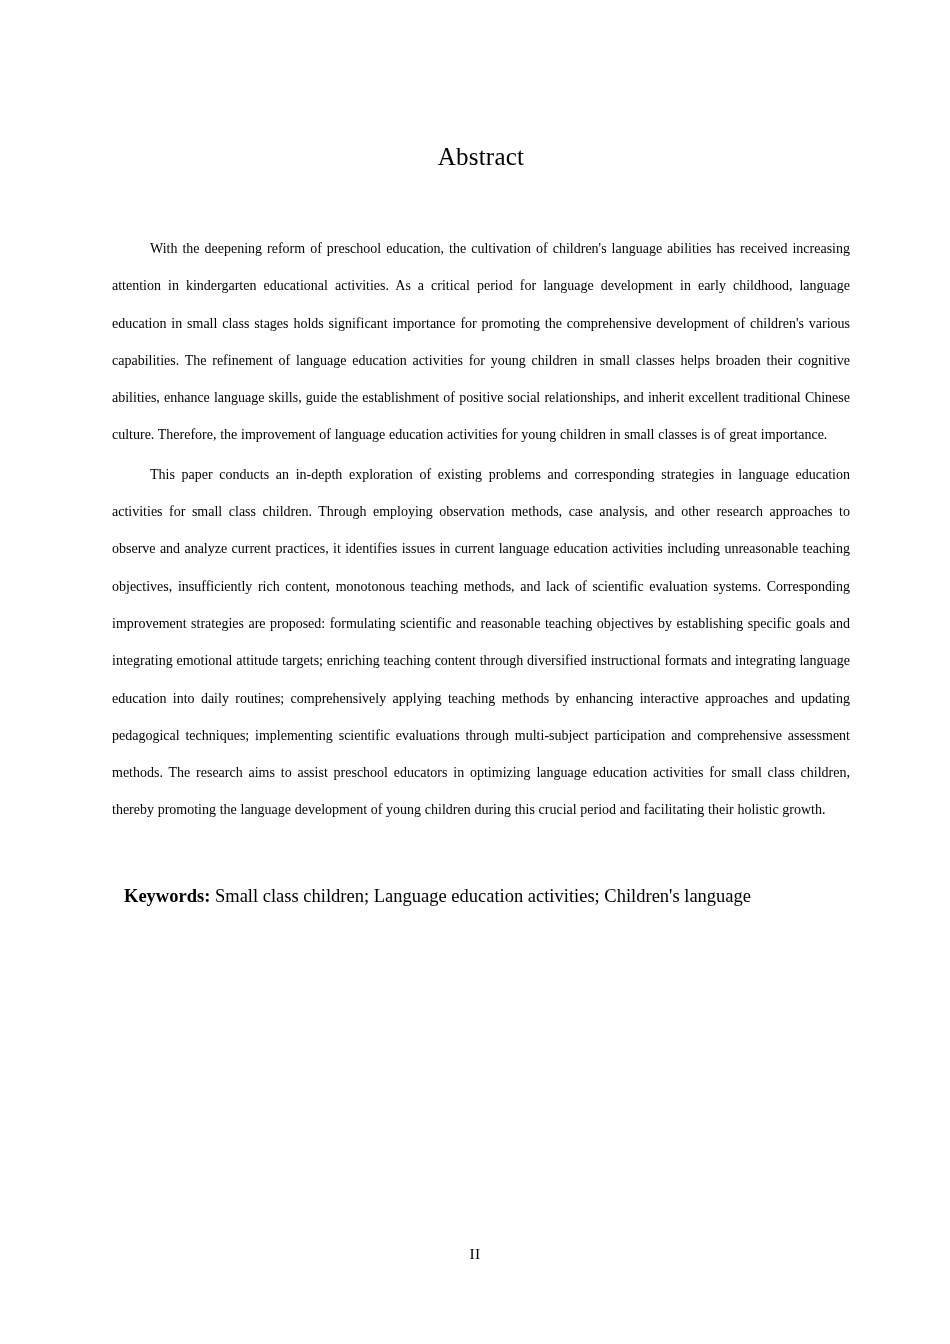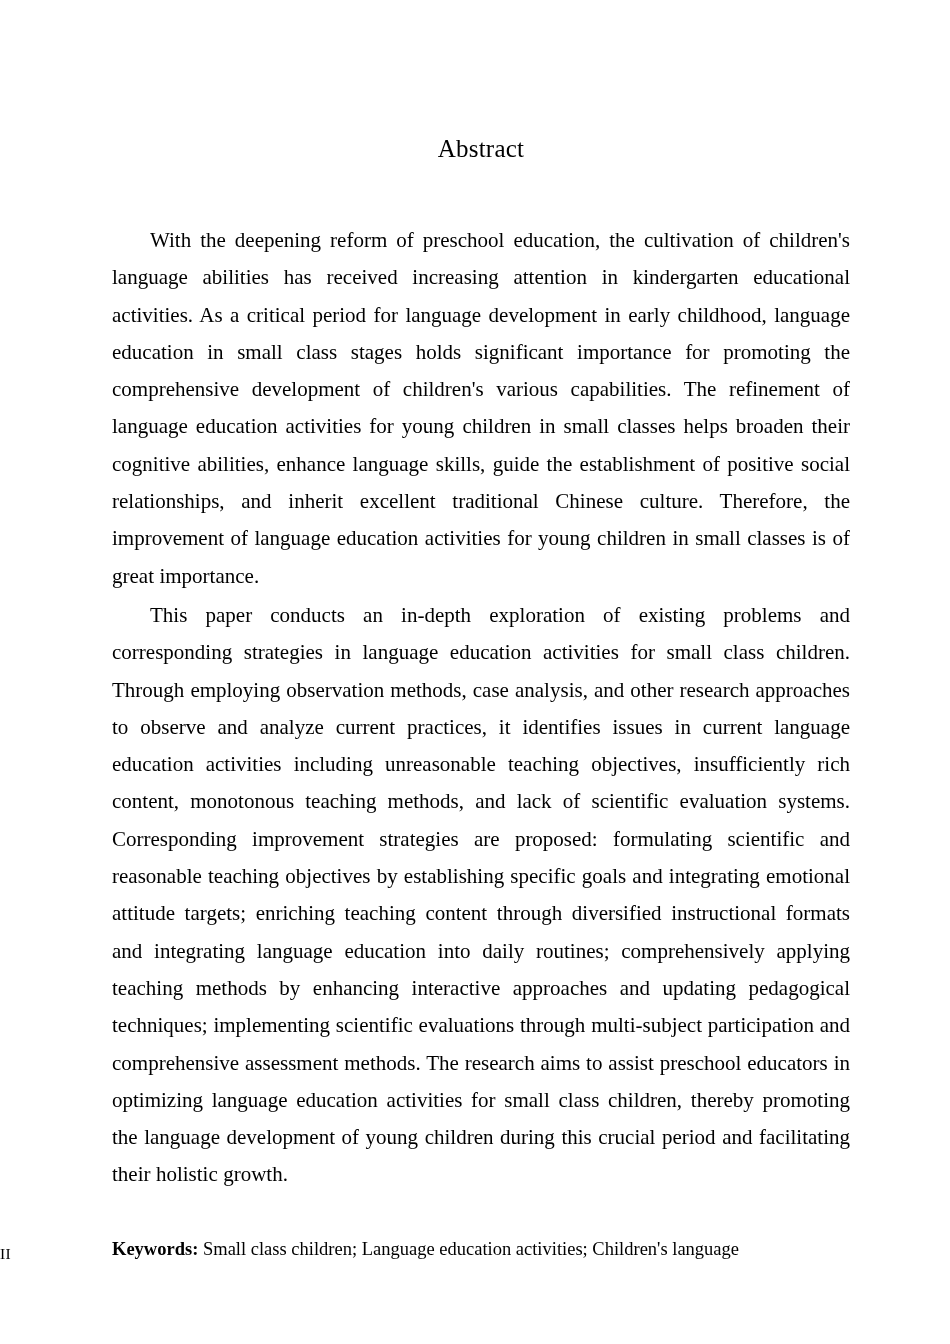--- a/index.html
+++ b/index.html
@@ -19,68 +19,68 @@
     position: relative;
     width: 950px;
     height: 1344px;
     box-sizing: border-box;
     background: #ffffff;
     overflow: hidden;
   }
   .content {
     position: absolute;
     left: 112px;
-    top: 8px;
+    top: 16px;
     width: 738px;
   }
   .doc-title {
     text-align: center;
     font-size: 25px;
     font-weight: normal;
     letter-spacing: 0.2px;
     margin: 0;
     padding-top: 126px;
     line-height: 1.2;
   }
   .body-block {
     margin-top: 58px;
   }
   p.para {
     margin: 0;
-    font-size: 21px;
+    font-size: 14px;
     line-height: 37.3px;
     text-align: justify;
     text-justify: inter-word;
     text-indent: 38px;
     word-spacing: 0.2px;
     hyphens: none;
   }
   p.para + p.para {
     margin-top: 2px;
   }
   .keywords {
-    margin: 0;
+    margin: 12px;
     padding-top: 37px;
     font-size: 18.5px;
     line-height: 37.3px;
     text-align: left;
     text-indent: 0;
   }
   .keywords .kw-label {
     font-weight: bold;
   }
   .keywords .kw-value {
     font-weight: normal;
   }
   .page-number {
     position: absolute;
     left: 0;
     right: 0;
     top: 1246px;
-    text-align: left;
+    text-align: center;
     font-size: 15.5px;
     line-height: 1;
     letter-spacing: 0.3px;
   }
 </style>
 </head>
 <body>
 
 <div class="page">
 

